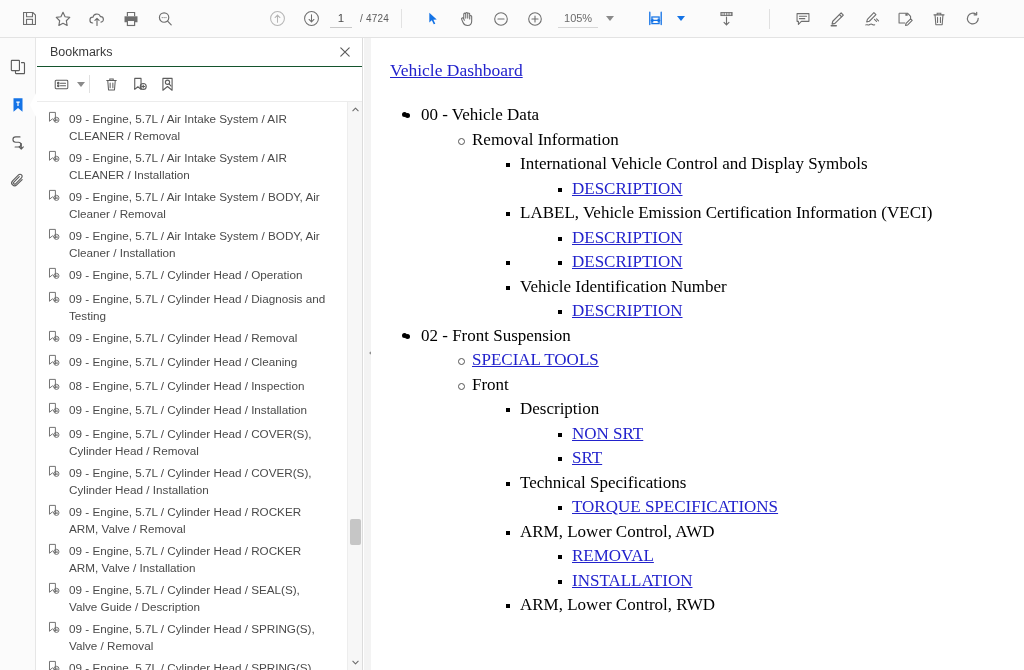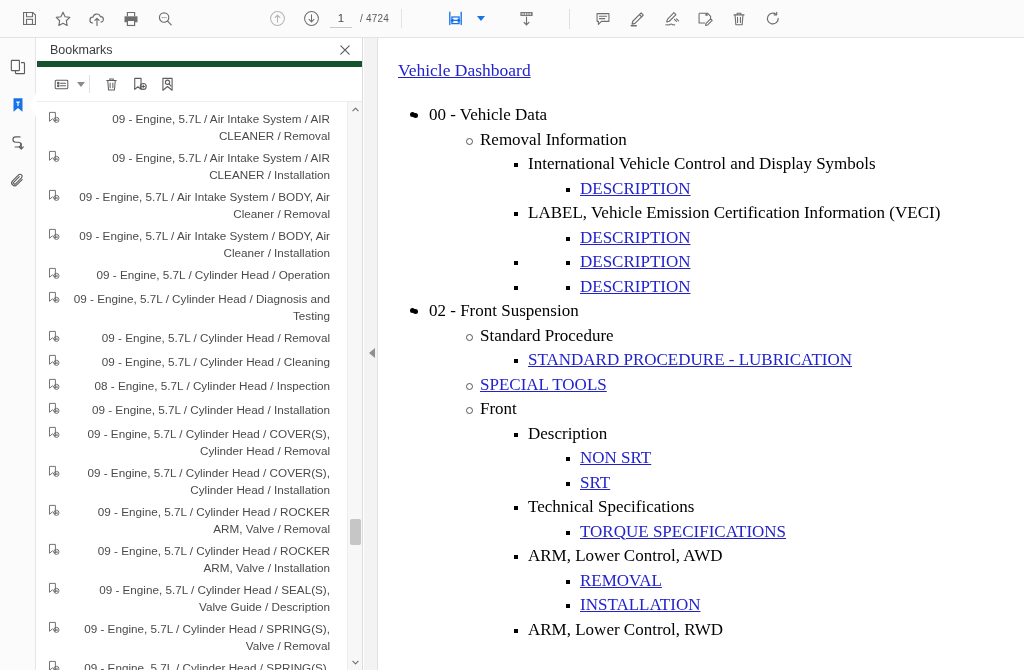--- a/index.html
+++ b/index.html
@@ -91,21 +91,21 @@
   .bm-panel {
     position: absolute; top: 38px; left: 37px;
     width: 326px; height: 632px;
     background: #ffffff;
     border-right: 1px solid #dcdcdc;
     display: flex; flex-direction: column;
   }
   .bm-head {
     height: 29px; display: flex; align-items: center;
     padding: 0 10px 0 13px;
-    border-bottom: 6px solid #14532d;
+    border-bottom: 1px solid #14532d;
   }
   .bm-title { font-size: 12.5px; color: #3b3b3b; flex: 1; }
   .bm-close { cursor: pointer; color: #5a5a5a; display:flex; }
 
   .bm-tools {
     height: 35px; display: flex; align-items: center;
     padding-left: 10px; border-bottom: 1px solid #ececec;
   }
   .bm-tool {
     width: 28px; height: 26px;
@@ -122,21 +122,20 @@
   .bm-item {
     display: flex; align-items: flex-start;
     padding: 2px 2px 3px 2px;
     cursor: pointer;
   }
   .bm-ico { flex: 0 0 18px; margin-top: 1px; color: #707070; }
   .bm-label {
     font-size: 11.7px; line-height: 17px; color: #4a4a4a;
     padding-left: 4px; width: 265px;
     font-family: "Liberation Sans", sans-serif;
-    text-align: right;
   }
 
   
   .sb {
     width: 15px; background: #f7f7f7;
     border-left: 1px solid #ededed;
     display: flex; flex-direction: column; align-items: center;
     position: relative;
   }
   .sb-arrow {
@@ -167,21 +166,21 @@
     cursor: pointer;
   }
   .split-arrow {
     width: 0; height: 0;
     border-top: 5px solid transparent; border-bottom: 5px solid transparent;
     border-right: 6px solid #909090;
   }
 
   
   .doc {
-    position: absolute; top: 38px; left: 379px;
+    position: absolute; top: 38px; left: 371px;
     width: 645px; height: 632px;
     background: #ffffff;
     overflow: hidden;
     font-family: "Liberation Serif", serif;
   }
   .doc-inner { padding: 22px 14px 0 10px; }
   .doc-title {
     font-size: 17.5px; color: #2222cc; text-decoration: underline;
     cursor: pointer; display: inline-block; margin-left: 9px;
   }
@@ -286,20 +285,49 @@
       </div>
       <div class="pagefield">
         <input class="pagebox" type="text" value="1" style="">
         <span class="pagetotal">/ 4724</span>
       </div>
       <div class="field-sep"></div>
     </div>
 
     <div class="tb-spacer-c"></div>
 
+    <div class="tb-group">
+      <div class="tb-btn active" title="Select">
+        <svg width="16" height="16" viewBox="0 0 20 20" fill="currentColor">
+          <path d="M5.4 2.2l9.3 8.3-4.2.3 2.4 5-2 .9-2.4-5-3.1 2.8z"></path>
+        </svg>
+      </div>
+      <div class="tb-btn" title="Pan">
+        <svg width="18" height="18" viewBox="0 0 20 20" fill="none" stroke="currentColor" stroke-width="1.2">
+          <path d="M6.4 10V4.6a1.1 1.1 0 112.2 0V9m0-.3V3.8a1.1 1.1 0 112.2 0V9m0-.4V4.4a1.1 1.1 0 112.2 0V10m0-2.8a1.1 1.1 0 112.2 0v5.3c0 2.7-2 4.7-4.6 4.7-2.6 0-4.2-1.3-5-3.3l-1.5-3.5a1.1 1.1 0 012-1l1 2" stroke-linecap="round" stroke-linejoin="round"></path>
+        </svg>
+      </div>
+      <div class="tb-btn" title="Zoom out">
+        <svg width="18" height="18" viewBox="0 0 20 20" fill="none" stroke="currentColor" stroke-width="1.2">
+          <circle cx="10" cy="10" r="7"></circle>
+            <path d="M6.6 10h6.8" stroke-linecap="round"></path>
+        </svg>
+      </div>
+      <div class="tb-btn" title="Zoom in">
+        <svg width="18" height="18" viewBox="0 0 20 20" fill="none" stroke="currentColor" stroke-width="1.2">
+          <circle cx="10" cy="10" r="7"></circle>
+            <path d="M6.6 10h6.8M10 6.6v6.8" stroke-linecap="round"></path>
+        </svg>
+      </div>
+
+      <div class="zoomwrap">
+        <span class="zoomval">105%</span>
+        <span class="caret"></span>
+      </div>
+    </div>
 
     <div class="tb-spacer-d"></div>
 
     <div class="tb-group">
       <div class="tb-btn active" title="Fit width">
         <svg width="19" height="19" viewBox="0 0 20 20" fill="none" stroke="currentColor" stroke-width="1.4">
           <path d="M4 3.4v13M16 3.4v13" stroke-linecap="round"></path>
           <rect x="6.2" y="8.4" width="7.6" height="7" stroke-width="1.3"></rect>
           <path d="M5.6 12h8.8M5.6 12l1.6-1.3M5.6 12l1.6 1.4M14.4 12l-1.6-1.3M14.4 12l-1.6 1.4" stroke-linecap="round" stroke-linejoin="round"></path>
         </svg>
@@ -610,29 +638,26 @@
               <li><span>Removal Information</span><ul class="lvl3">
                   <li><span>International Vehicle Control and Display Symbols</span><ul class="lvl4">
                       <li><span class="dlink">DESCRIPTION</span></li>
                     </ul></li>
                   <li><span>LABEL, Vehicle Emission Certification Information (VECI)</span><ul class="lvl4">
                       <li><span class="dlink">DESCRIPTION</span></li>
                     </ul></li>
                   <li><ul class="lvl4">
                       <li><span class="dlink">DESCRIPTION</span></li>
                     </ul></li>
-                  <li><ul class="lvl4">
+                  <li><span>Vehicle Identification Number</span><ul class="lvl4">
                       <li><span class="dlink">DESCRIPTION</span></li>
                     </ul></li>
                 </ul></li>
             </ul></li>
           <li><span>02 - Front Suspension</span><ul class="lvl2">
-              <li><span>Standard Procedure</span><ul class="lvl3">
-                  <li><span class="dlink">STANDARD PROCEDURE - LUBRICATION</span></li>
-                </ul></li>
               <li><span class="dlink">SPECIAL TOOLS</span></li>
               <li><span>Front</span><ul class="lvl3">
                   <li><span>Description</span><ul class="lvl4">
                       <li><span class="dlink">NON SRT</span></li>
                       <li><span class="dlink">SRT</span></li>
                     </ul></li>
                   <li><span>Technical Specifications</span><ul class="lvl4">
                       <li><span class="dlink">TORQUE SPECIFICATIONS</span></li>
                     </ul></li>
                   <li><span>ARM, Lower Control, AWD</span><ul class="lvl4">

